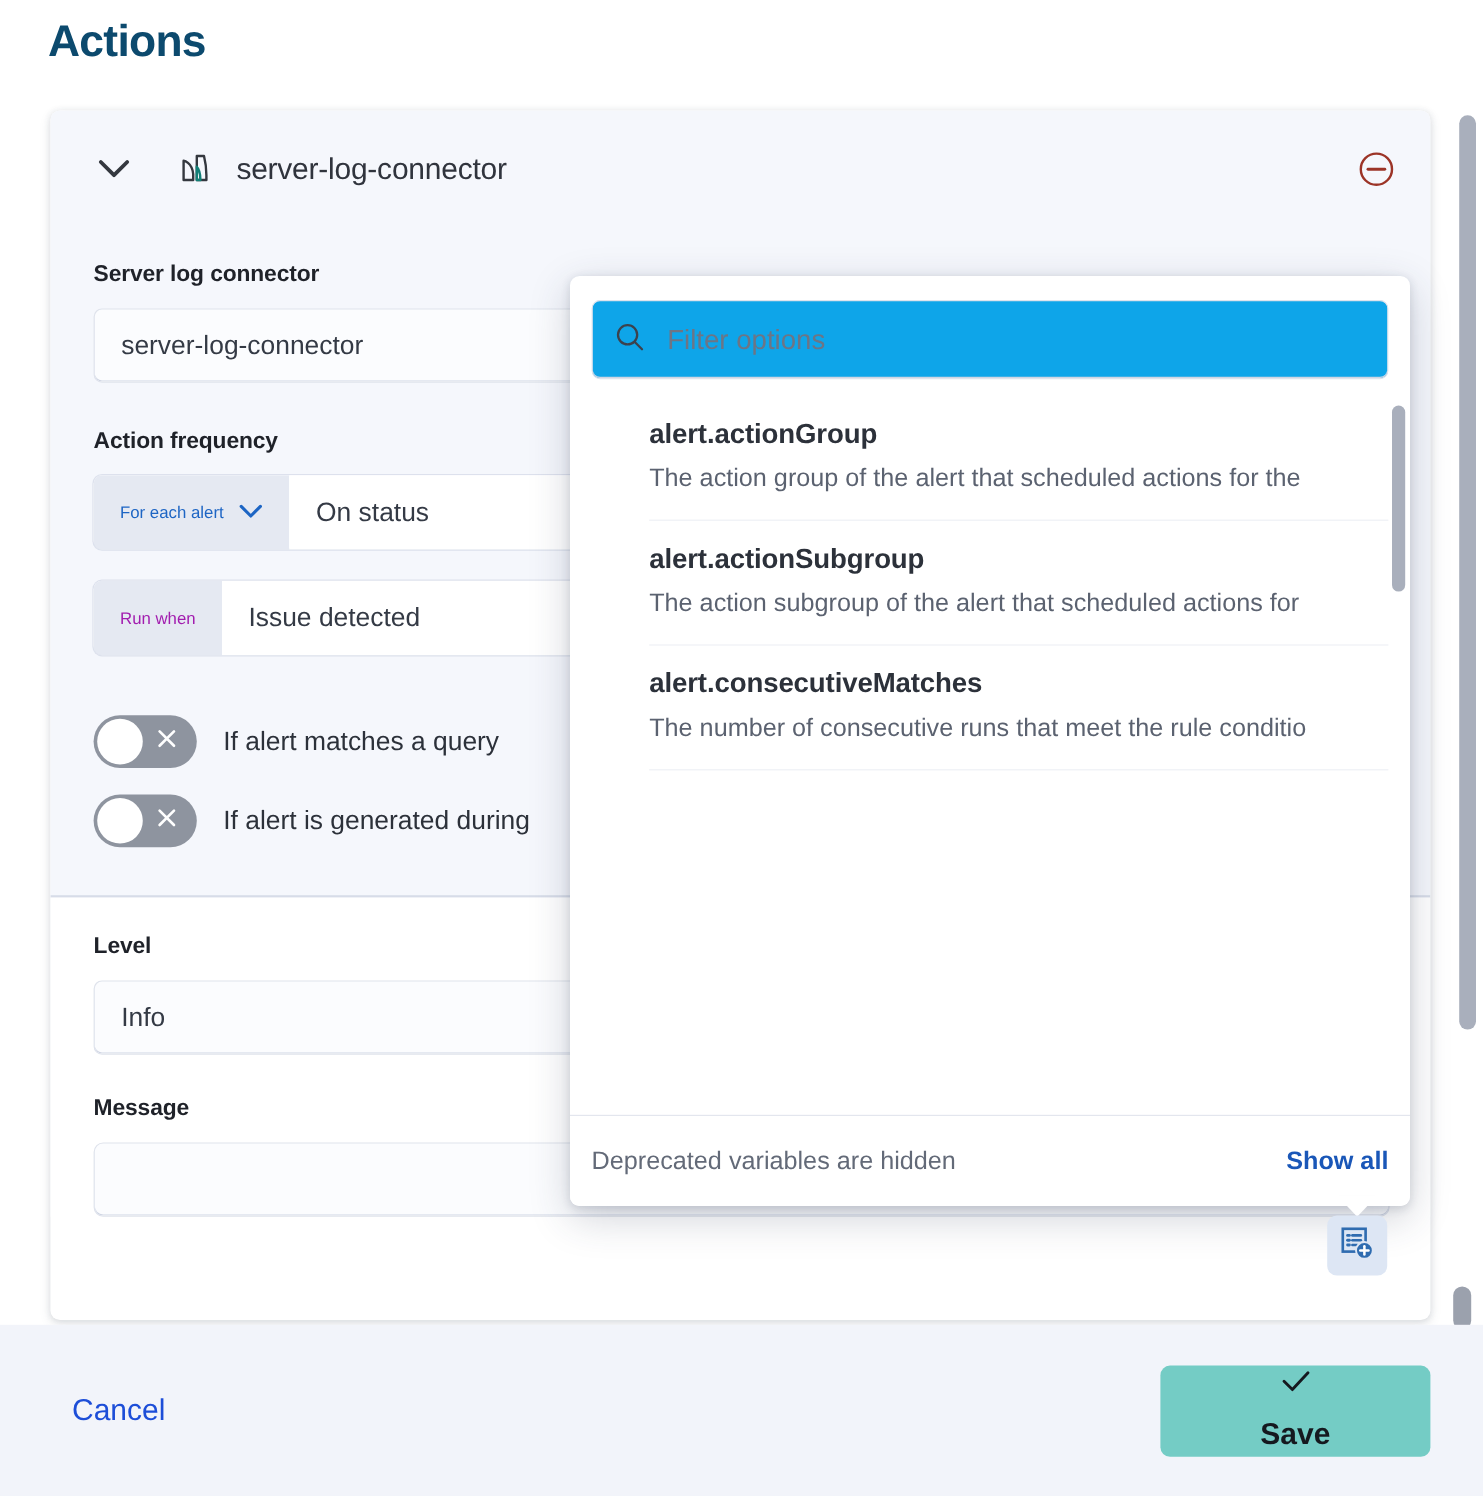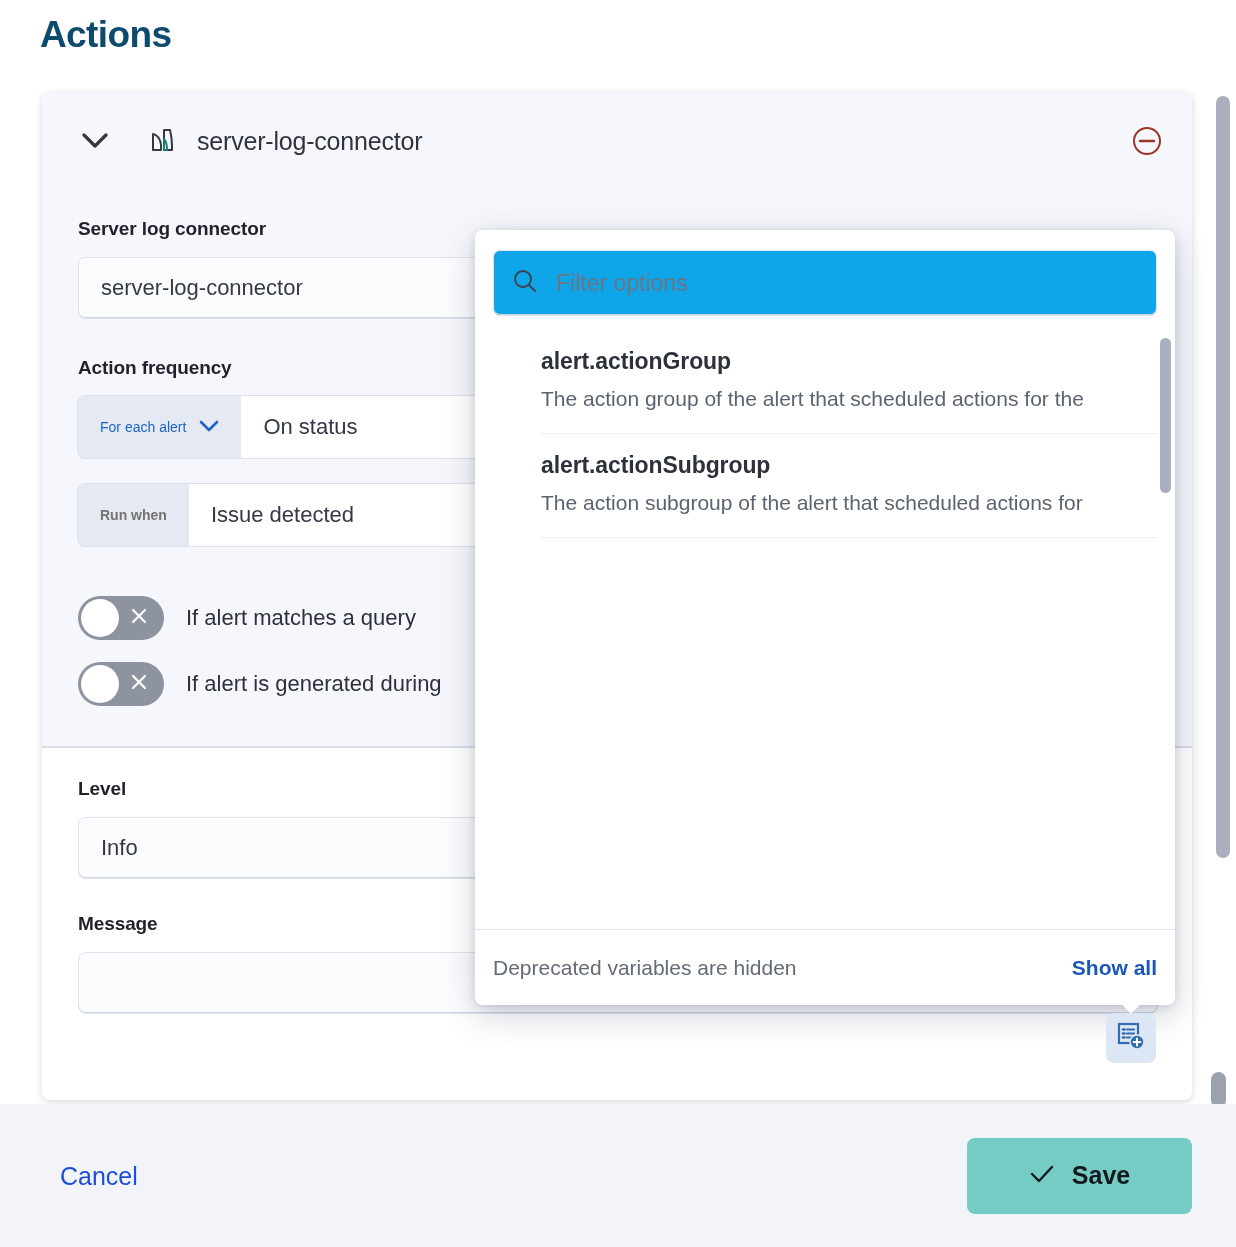--- a/index.html
+++ b/index.html
@@ -121,22 +121,22 @@
     padding: 0 22px;
     font-size: 14px;
     white-space: nowrap;
   }
   .group-prepend.link {
     color: #1d65c4;
     cursor: pointer;
     gap: 13px;
   }
   .group-prepend.bold {
-    color: #737373;
-    font-weight: bold;
+    color: #a21caf;
+    font-weight: normal;
   }
   .group-value {
     display: flex;
     align-items: center;
     padding: 0 22px;
     font-size: 22px;
     color: #343a45;
     background: #ffffff;
     flex: 1;
     cursor: pointer;
@@ -341,20 +341,21 @@
     transform: translateY(-50%);
     width: 225px; height: 76px;
     background: #74ccc5;
     border-radius: 8px;
     display: flex;
     align-items: center;
     justify-content: center;
     gap: 17px;
     cursor: pointer;
     border: none;
+    flex-direction: column;
   }
   .save-label {
     font-size: 25px;
     font-weight: bold;
     color: #15191f;
   }
 </style>
 </head>
 <body>
 
@@ -485,20 +486,24 @@
       <div class="pop-item-name">alert.actionGroup</div>
       <div class="pop-item-desc">The action group of the alert that scheduled actions for the</div>
     </div>
 
 
     <div class="pop-item">
       <div class="pop-item-name">alert.actionSubgroup</div>
       <div class="pop-item-desc">The action subgroup of the alert that scheduled actions for</div>
     </div>
 
+    <div class="pop-item">
+      <div class="pop-item-name">alert.consecutiveMatches</div>
+      <div class="pop-item-desc">The number of consecutive runs that meet the rule conditio</div>
+    </div>
 
     <div class="pop-scrollthumb"></div>
   </div>
 
   <div class="pop-footer">
     <div class="pop-footer-text">Deprecated variables are hidden</div>
     <div class="pop-footer-link">Show all</div>
   </div>
 
 </div>

